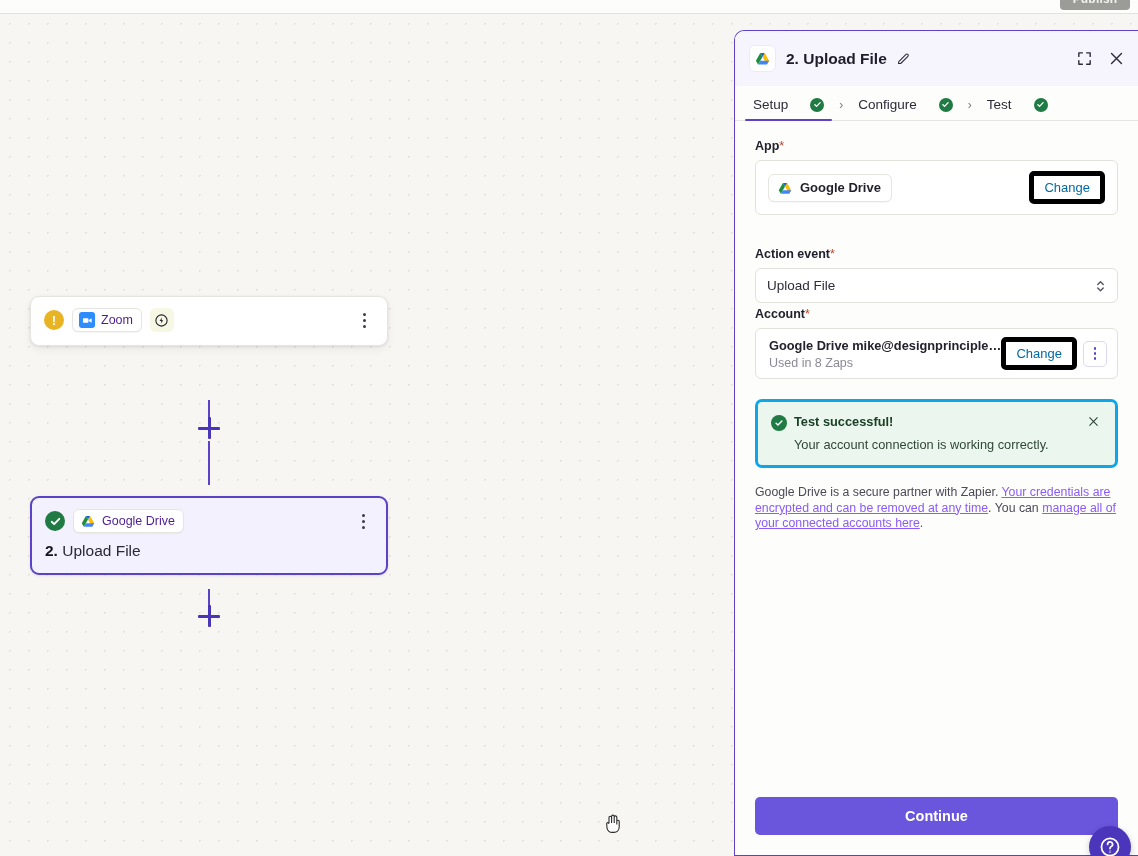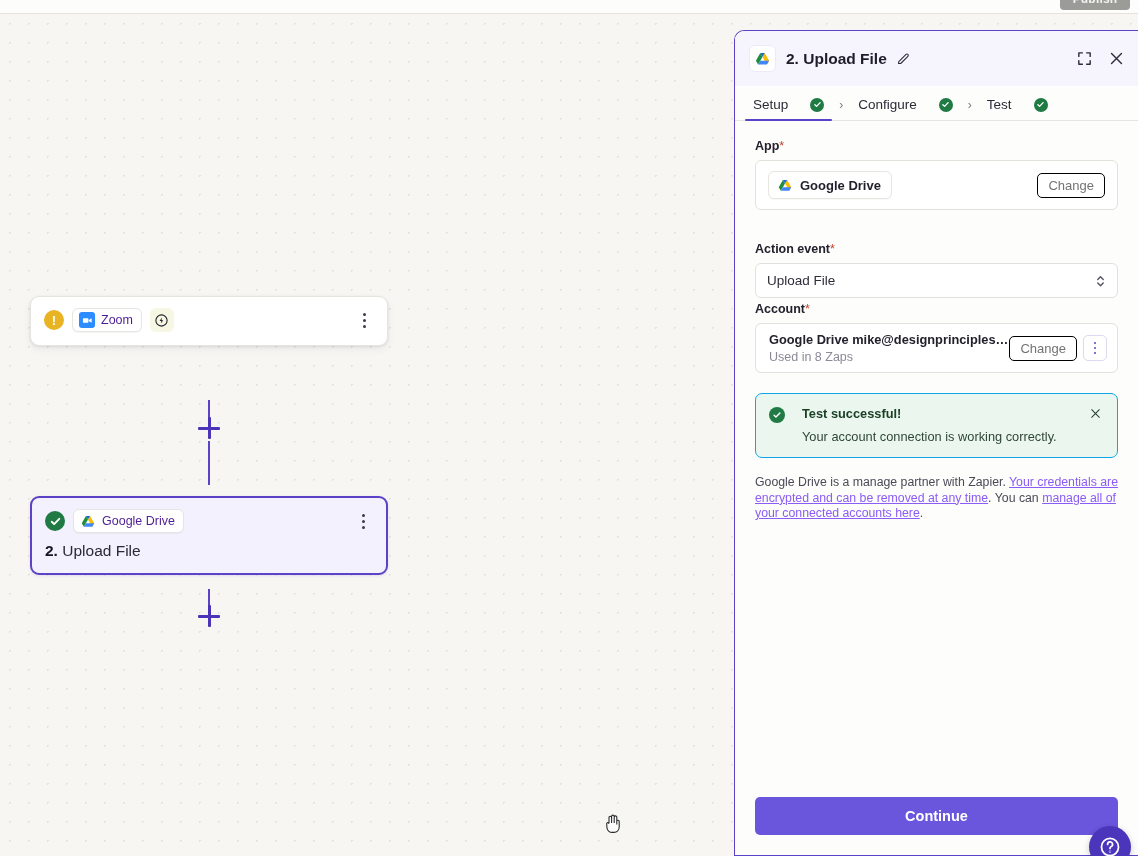--- a/index.html
+++ b/index.html
@@ -157,22 +157,22 @@
   }
   .app-box { padding: 10px 12px; display: flex; align-items: center; }
   .app-inner {
     display: flex; align-items: center; gap: 7px;
     border: 1px solid #e7e5df; border-radius: 6px; background: #fff;
     padding: 4px 10px 4px 8px; height: 28px;
     box-shadow: 0 1px 1px rgba(0,0,0,.03);
   }
   .app-inner .label { font-size: 13px; font-weight: bold; color: #201f2b; }
   .btn-change {
-    margin-left: auto; border: 1px solid #000000; border-radius: 5px;
-    background: #fff; color: #737373; font-size: 13px;
+    margin-left: auto; border: 5px solid #000000; border-radius: 5px;
+    background: #fff; color: #0369a1; font-size: 13px;
     padding: 4px 10px; font-family: inherit;
   }
 
   .select-box {
     height: 35px; display: flex; align-items: center; padding: 0 11px;
     font-size: 13.5px; color: #2d2c39; position: relative;
   }
   .spinner { margin-left: auto; width: 11px; height: 15px; }
 
   .acct-box { padding: 8px 10px 8px 13px; display: flex; align-items: center; }
@@ -184,22 +184,22 @@
   .acct-sub { font-size: 12.5px; color: #8b8996; margin-top: 3px; }
   .acct-actions { margin-left: auto; display: flex; align-items: center; gap: 6px; }
   .kebab-btn {
     width: 24px; height: 26px; border: 1px solid #dcd9f0; border-radius: 5px;
     background: #fff; display: flex; flex-direction: column;
     align-items: center; justify-content: center; gap: 2.5px;
   }
   .kebab-btn i { width: 2.5px; height: 2.5px; border-radius: 50%; background: #5b42c7; }
 
   .alert {
-    margin-top: 20px; background: #ebf7ee; border: 1px solid #0ea5e9;
-    border-radius: 7px; padding: 12px 12px 13px 13px; display: flex; gap: 17px;
+    margin-top: 20px; background: #ebf7ee; border: 3px solid #0ea5e9;
+    border-radius: 7px; padding: 12px 12px 13px 13px; display: flex; gap: 7px;
   }
   .alert .chk { width: 16px; height: 16px; border-radius: 50%; background: #1f7a43;
                 display: flex; align-items: center; justify-content: center; flex: none; margin-top: 1px; }
   .alert .chk svg { width: 10px; height: 10px; }
   .alert-title { font-size: 12.8px; font-weight: bold; color: #1b4027; }
   .alert-sub { font-size: 12.8px; color: #2f4636; margin-top: 8px; }
   .alert-x { margin-left: auto; width: 16px; height: 16px; flex: none; }
   .alert-x svg { width: 13px; height: 13px; }
 
   .legal {
@@ -427,21 +427,21 @@
           <div class="alert-sub">Your account connection is working correctly.</div>
         </div>
         <span class="alert-x">
           <svg viewBox="0 0 24 24" fill="none" stroke="#2b4234" stroke-width="2" stroke-linecap="round">
             <path d="M5 5l14 14M19 5L5 19"></path>
           </svg>
         </span>
       </div>
 
       <div class="legal">
-        <span>Google Drive is a manage partner with Zapier. </span><a href="#">Your credentials are encrypted and can be removed at any time</a><span>. You can </span><a href="#">manage all of your connected accounts here</a><span>.</span>
+        <span>Google Drive is a secure partner with Zapier. </span><a href="#">Your credentials are encrypted and can be removed at any time</a><span>. You can </span><a href="#">manage all of your connected accounts here</a><span>.</span>
       </div>
     </div>
 
     <div class="panel-foot">
       <button class="btn-continue">Continue</button>
     </div>
   </div>
 
   <div class="help-fab">
     <svg viewBox="0 0 24 24" fill="none" stroke="#ffffff" stroke-width="1.9" stroke-linecap="round">

